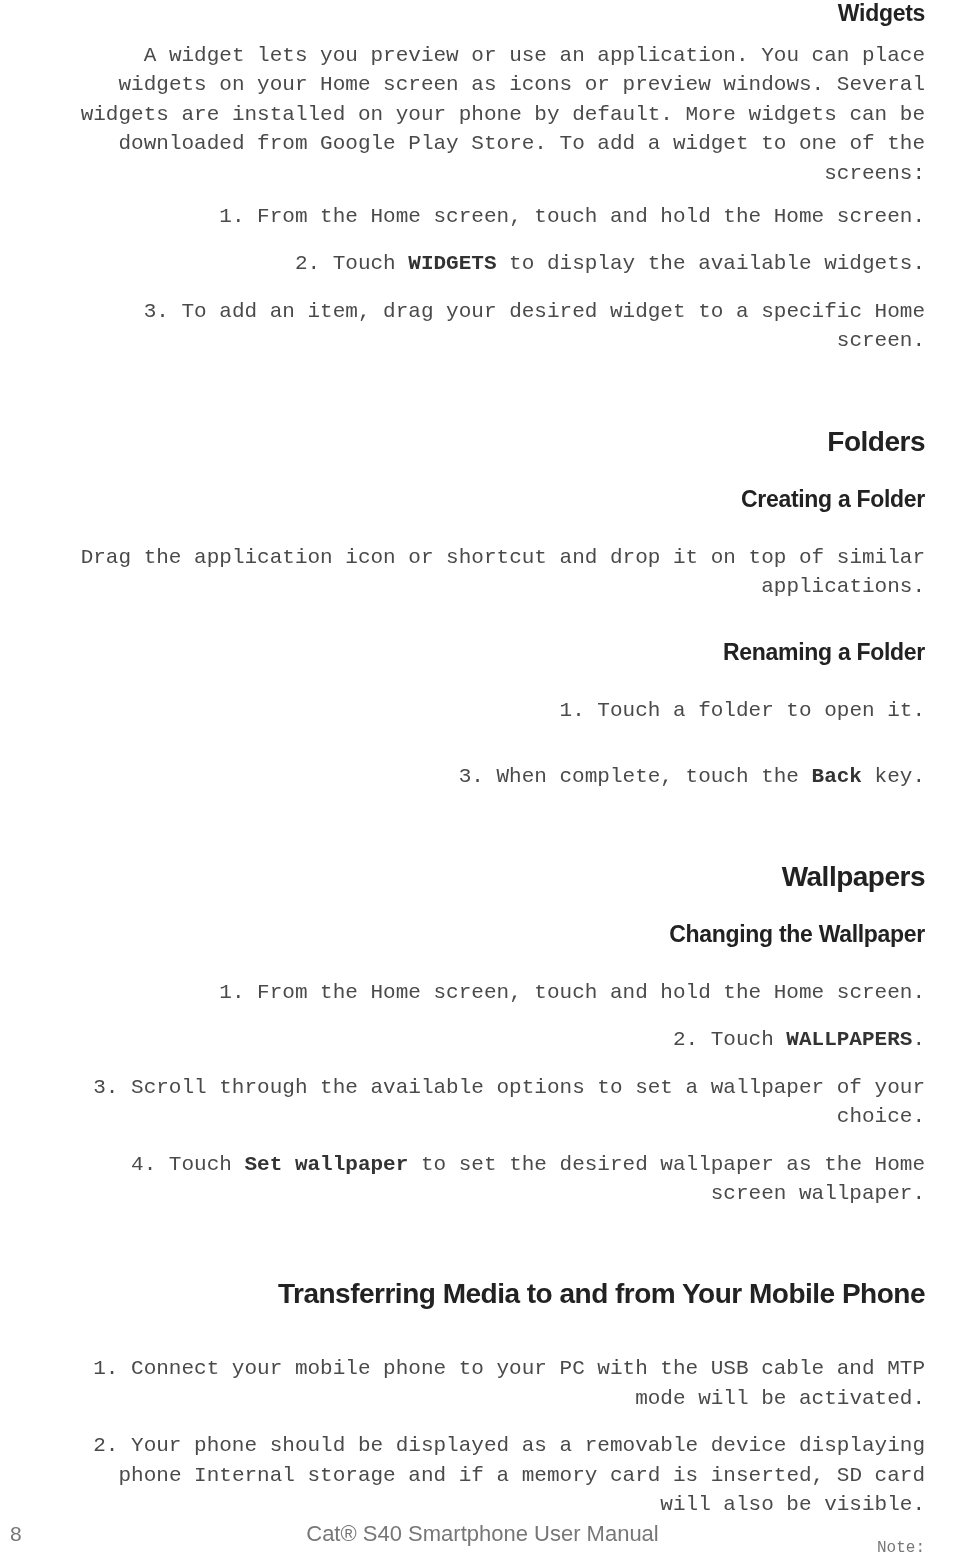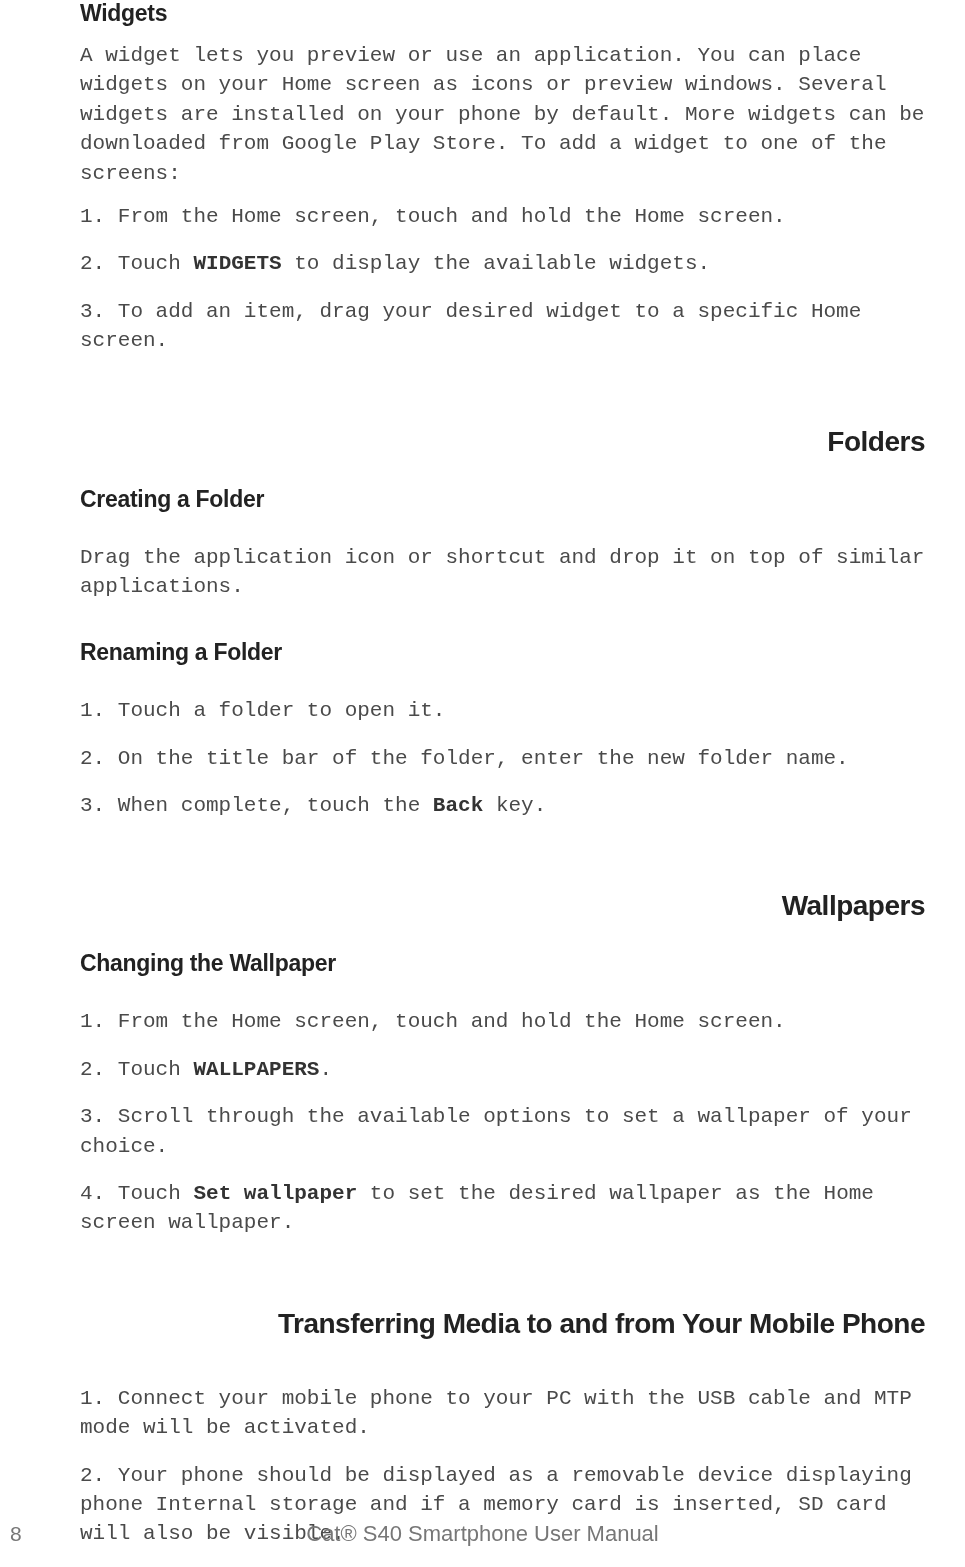--- a/index.html
+++ b/index.html
@@ -70,20 +70,21 @@
       text-align: center;
       font-size: 22px;
       color: #777777;
     }
     .section-h2 {
       padding-left: 0px;
       text-align: right;
     }
     .section-body {
       padding-left: 40px;
+      text-align: right;
     }
     strong {
       font-weight: bold;
       color: #333333;
     }
     .spacer-14 { height: 14px; }
     .spacer-16 { height: 16px; }
     .spacer-18 { height: 18px; }
     .spacer-28 { height: 28px; }
     .spacer-30 { height: 30px; }
@@ -115,21 +116,20 @@
   <div class="spacer-28"></div>
   <div class="section-body">
     <h3>Creating a Folder</h3>
     <div class="spacer-30"></div>
     <p>Drag the application icon or shortcut and drop it on top of similar applications.</p>
     <div class="spacer-38"></div>
     <h3>Renaming a Folder</h3>
     <div class="spacer-30"></div>
     <p>1. Touch a folder to open it.</p>
     <div class="spacer-18"></div>
-    <p>2. On the title bar of the folder, enter the new folder name.</p>
     <div class="spacer-18"></div>
     <p>
       <span>3. When complete, touch the </span><strong>Back</strong><span> key.</span>
     </p>
   </div>
 
   <div class="spacer-70"></div>
 
   <h2 class="section-h2">Wallpapers</h2>
   <div class="spacer-28"></div>

